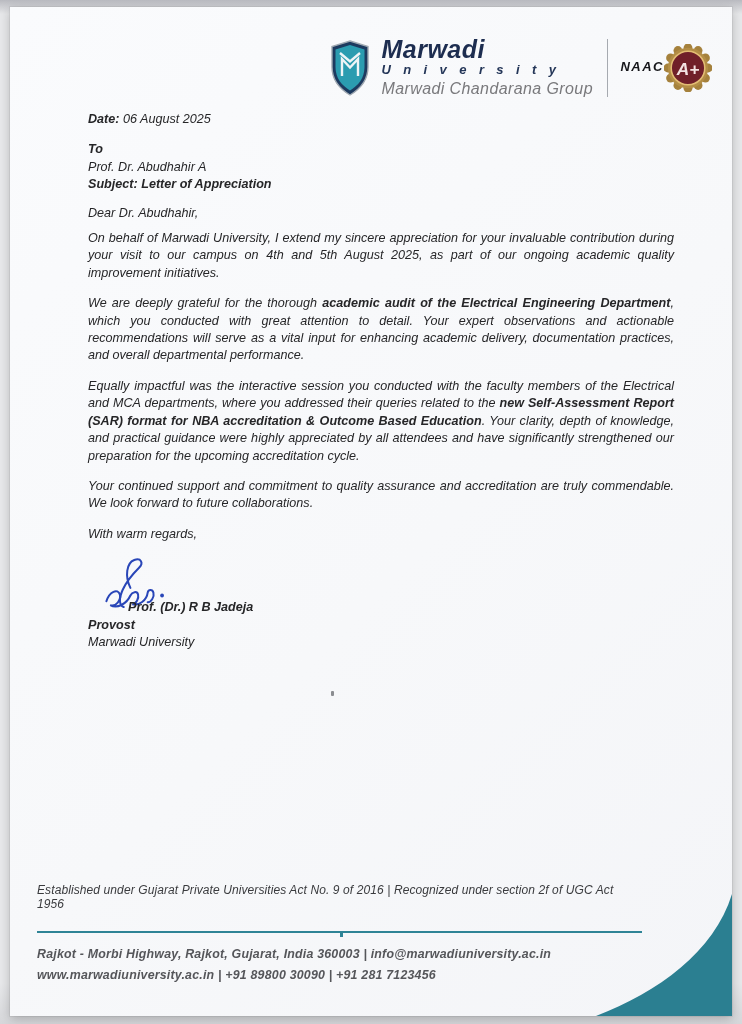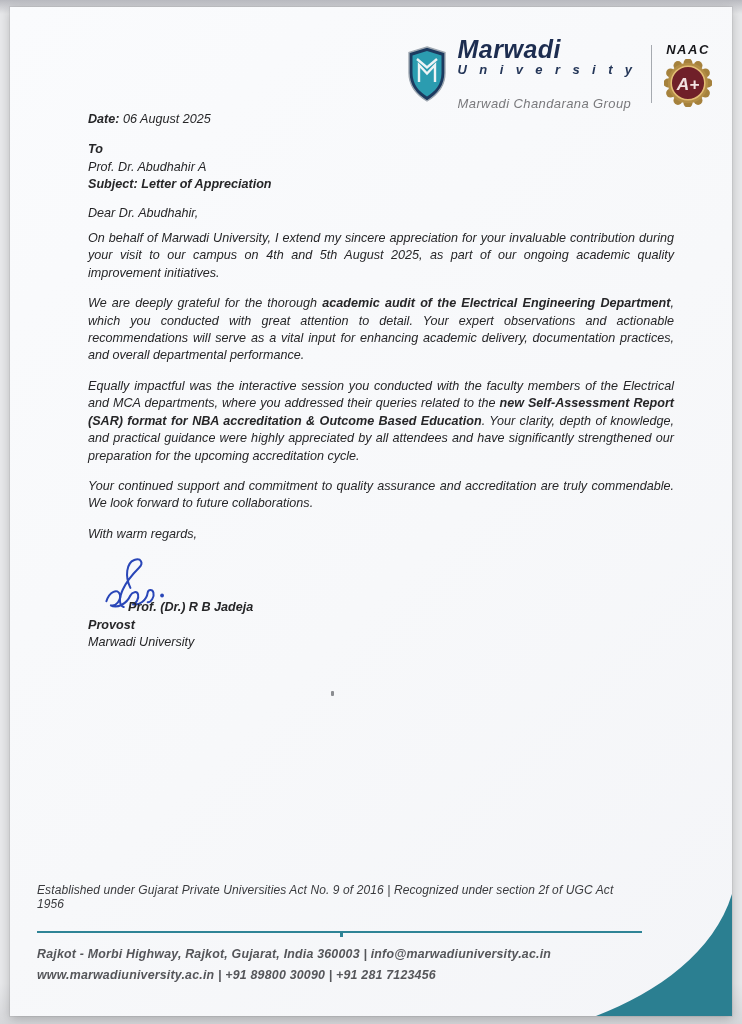--- a/index.html
+++ b/index.html
@@ -15,23 +15,23 @@
     box-shadow:0 0 0 1px rgba(0,0,0,.05), 0 3px 10px rgba(0,0,0,.22);
     overflow:hidden;
     font-style:italic;
   }
   
   .letterhead { position:absolute; top:30px; right:20px; display:flex; align-items:center; }
   .shield { width:42px; height:56px; margin-right:10px; }
   .brand-text { text-align:left; margin-right:14px; }
   .brand-name { font-size:25px; font-weight:700; color:#1d2d50; letter-spacing:.5px; line-height:1; }
   .brand-sub  { font-size:13px; font-weight:600; color:#243658; letter-spacing:4.4px; line-height:1.25; }
-  .brand-group{ font-size:13px; color:#79797c; letter-spacing:.4px; margin-top:18px; }
+  .brand-group{ font-size:16px; color:#79797c; letter-spacing:.4px; margin-top:2px; text-align:right; }
   .logo-div { width:1.5px; height:58px; background:#a6aab0; margin-right:12px; }
-  .naac { display:flex; flex-direction:column; align-items:center;text-align:center; }
+  .naac { display:flex; align-items:center;text-align:center; }
   .naac-label { font-size:13px; font-weight:700; color:#16161a; letter-spacing:1.5px; margin-bottom:2px; }
   
   .content { position:absolute; left:78px; right:58px; top:104px; color:#262628; font-size:12.6px; line-height:17.4px; }
   .b { font-weight:700; }
   .date-line { margin-bottom:13px; }
   .to-block { }
   .subject-line { margin-bottom:11px; }
   .salutation { margin-bottom:8px; }
   .para { text-align:justify; margin-bottom:13px; }
   .closing { margin-top:2px; margin-bottom:12px; }

